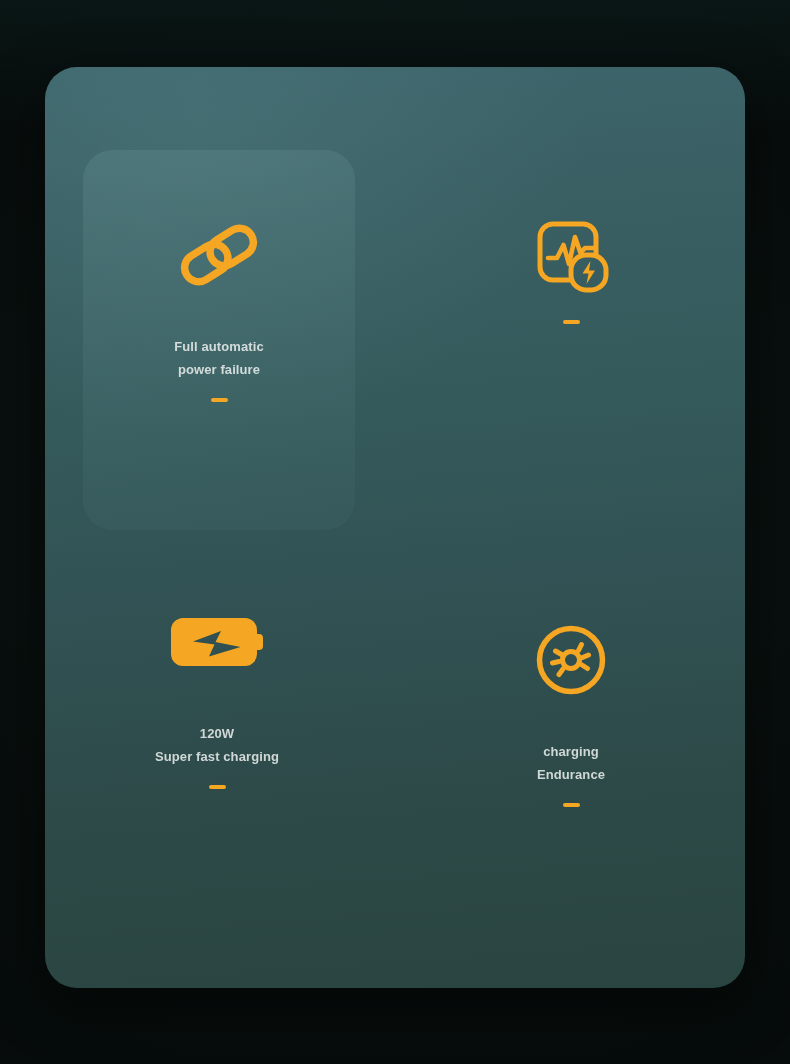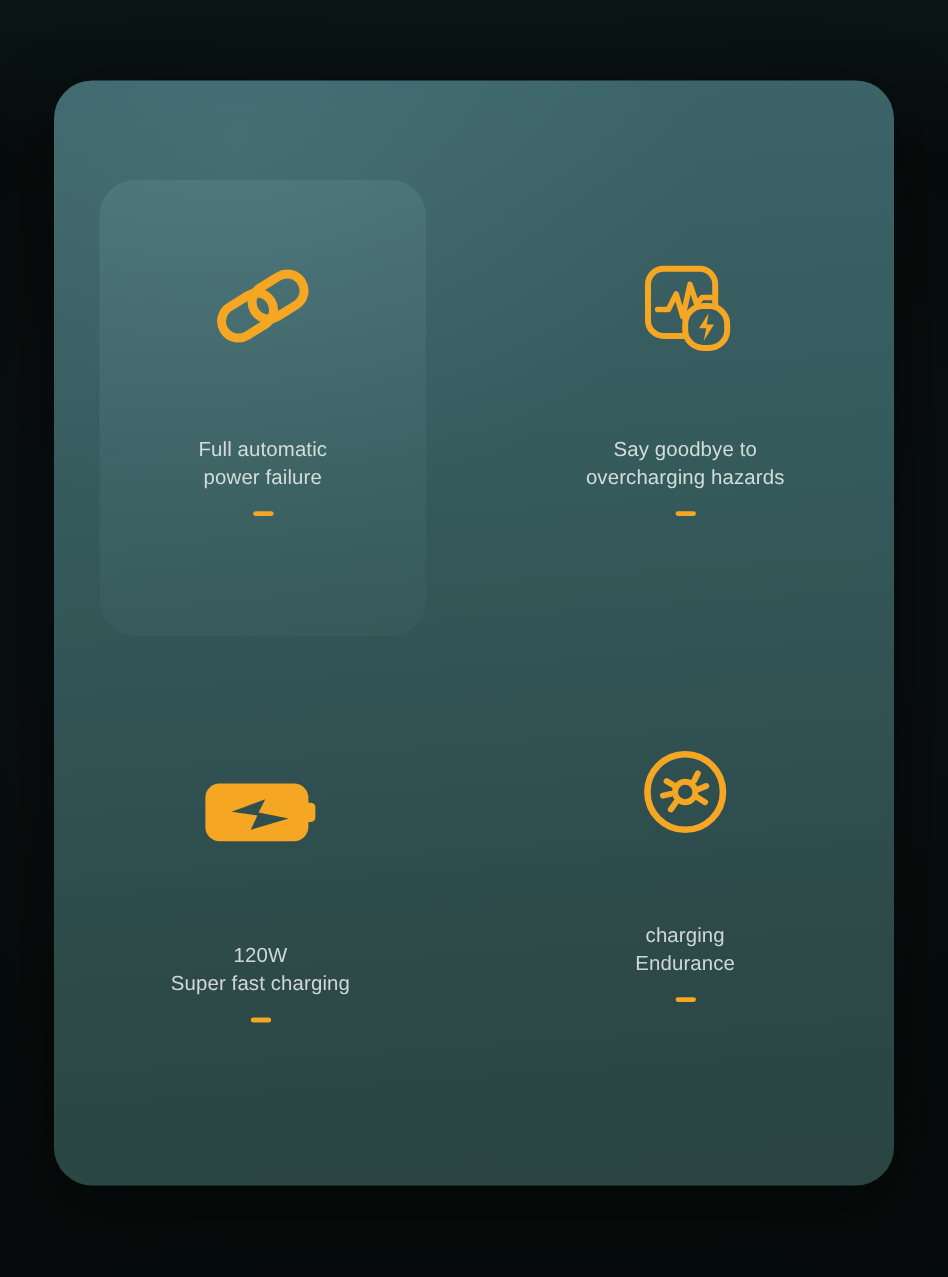--- a/index.html
+++ b/index.html
@@ -76,36 +76,36 @@
     position: absolute;
     inset: 0;
   }
   .feature-cell {
     position: absolute;
     width: 300px;
     text-align: center;
   }
   .cell-tl { left: 24px;  top: 140px; }
   .cell-tr { left: 376px; top: 140px; }
-  .cell-bl { left: 22px;  top: 562px; }
+  .cell-bl { left: 22px;  top: 527px; }
   .cell-br { left: 376px; top: 545px; }
 
   .icon-wrap {
     height: 96px;
     display: flex;
     align-items: center;
     justify-content: center;
   }
   .icon-wrap svg { display: block; }
 
   .feature-label {
-    margin-top: 60px;
+    margin-top: 32px;
     color: #d3dcda;
-    font-size: 17px;
-    font-weight: 400;
+    font-size: 13px;
+    font-weight: 700;
     line-height: 23px;
     letter-spacing: .1px;
     white-space: pre-line;
   }
   .cell-bl .feature-label,
   .cell-br .feature-label { color: #cfd8d6; }
 
   .accent-dash {
     margin: 17px auto 0;
     width: 17px;
@@ -151,22 +151,20 @@
               </mask>
             </defs>
             <g mask="url(#bolt-cut-mask)">
               <rect x="7" y="7" width="56" height="56" rx="13" stroke="#f5a623" stroke-width="5" fill="none"></rect>
               <path d="M15 41 L24 41 L30.5 28 L36 47 L42 20 L47.5 36 L52 31 L62 31" stroke="#f5a623" stroke-width="4.6" stroke-linecap="round" stroke-linejoin="round" fill="none"></path>
             </g>
             <rect x="38" y="38" width="35" height="35" rx="15" stroke="#f5a623" stroke-width="5" fill="none"></rect>
             <path d="M57.5 44 L49.5 56.5 L55.5 56.5 L53.5 67 L62 53.5 L56 53.5 Z" fill="#f5a623"></path>
           </svg>
         </div>
-        <div class="feature-label">Say goodbye to
-overcharging hazards</div>
         <div class="accent-dash"></div>
       </div>
 
       <div class="feature-cell cell-bl">
         <div class="icon-wrap">
           <svg width="92" height="56" viewBox="0 0 92 56" fill="none" aria-hidden="true">
             <path d="M84 20 h4 a4 4 0 0 1 4 4 v8 a4 4 0 0 1 -4 4 h-4 z" fill="#f5a623"></path>
             <path fill-rule="evenodd" clip-rule="evenodd" fill="#f5a623" d="M12 4 h62 a12 12 0 0 1 12 12 v24 a12 12 0 0 1 -12 12 h-62 a12 12 0 0 1 -12 -12 v-24 a12 12 0 0 1 12 -12 z
                      M22 27.5 L50 17 L44.5 28 L69.5 33 L38 42.5 L43.5 30.5 Z"></path>
           </svg>

